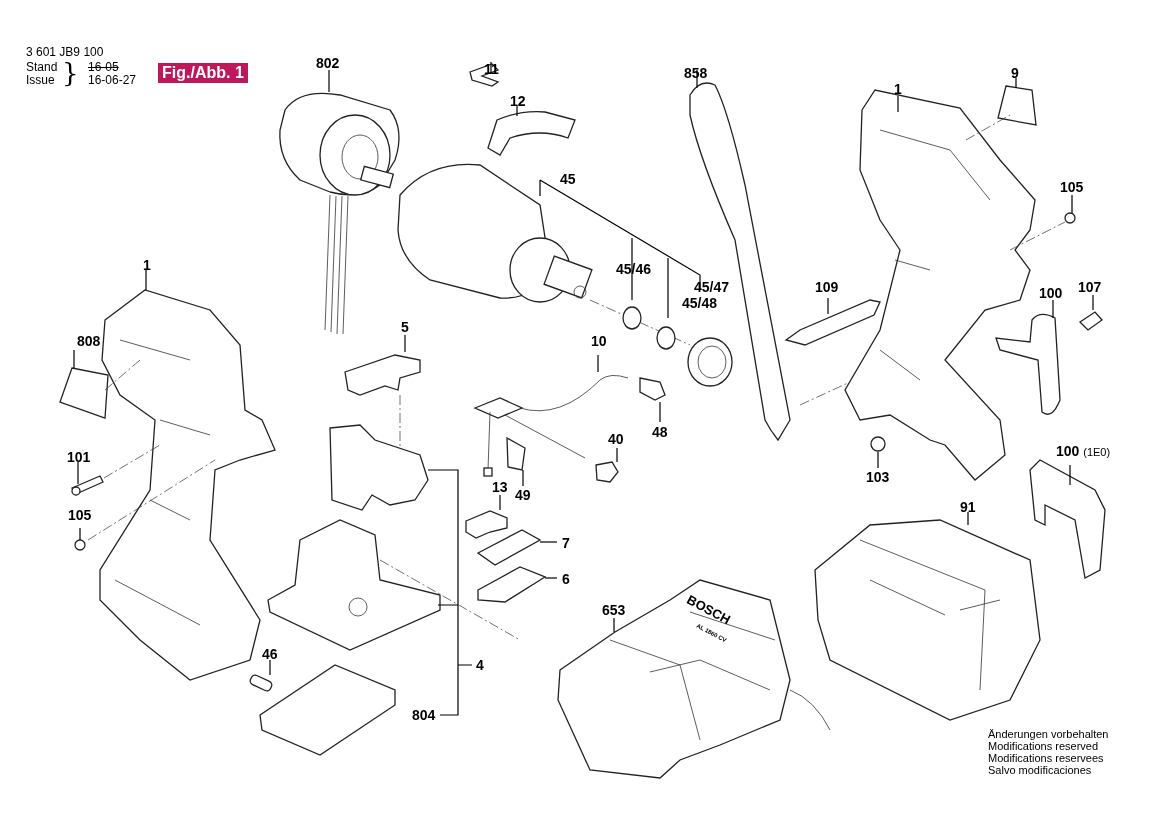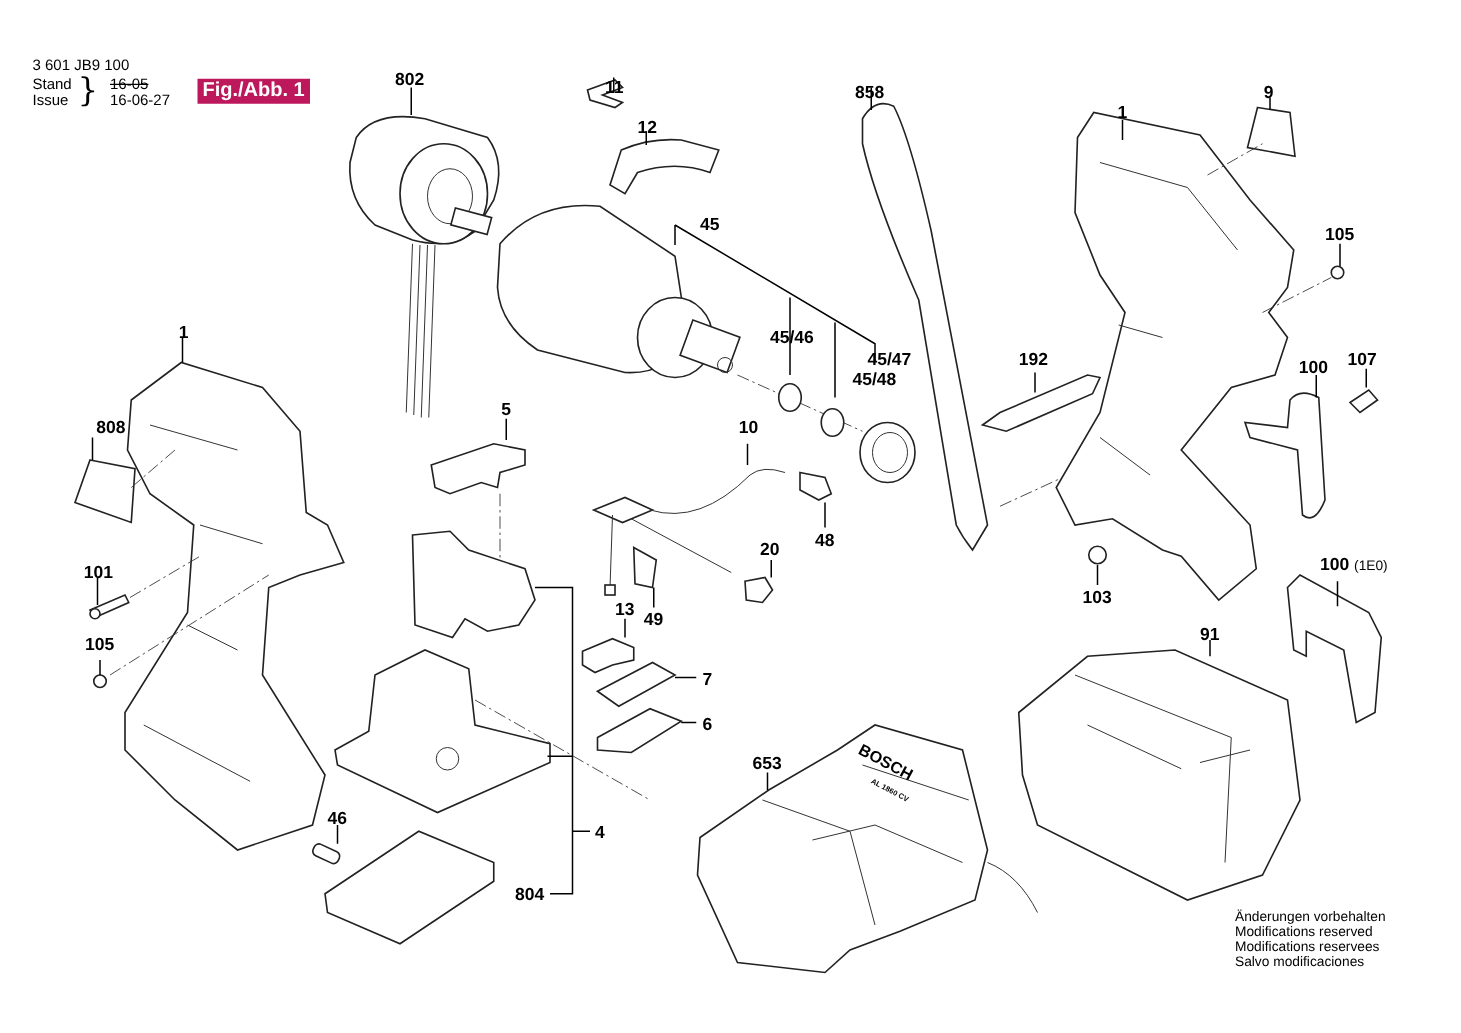--- a/index.html
+++ b/index.html
@@ -166,32 +166,32 @@
 <div class="lbl" style="left:484px;top:62px;">11</div>
 <div class="lbl" style="left:510px;top:94px;">12</div>
 <div class="lbl" style="left:684px;top:66px;">858</div>
 <div class="lbl" style="left:894px;top:82px;">1</div>
 <div class="lbl" style="left:1011px;top:66px;">9</div>
 <div class="lbl" style="left:560px;top:172px;">45</div>
 <div class="lbl" style="left:616px;top:262px;">45/46</div>
 <div class="lbl" style="left:646px;top:280px;margin-left:48px;">45/47</div>
 <div class="lbl" style="left:682px;top:296px;">45/48</div>
 <div class="lbl" style="left:1060px;top:180px;">105</div>
-<div class="lbl" style="left:815px;top:280px;">192</div>
+<div class="lbl" style="left:815px;top:280px;">109</div>
 <div class="lbl" style="left:1078px;top:280px;text-align:center;">107</div>
 <div class="lbl" style="left:1039px;top:286px;">100</div>
 <div class="lbl" style="left:1056px;top:444px;"><span>100</span> <span class="sub">(1E0)</span></div>
 <div class="lbl" style="left:143px;top:258px;">1</div>
 <div class="lbl" style="left:61px;top:334px;padding-left:16px;">808</div>
 <div class="lbl" style="left:67px;top:450px;">101</div>
 <div class="lbl" style="left:68px;top:508px;">105</div>
 <div class="lbl" style="left:401px;top:320px;">5</div>
 <div class="lbl" style="left:591px;top:334px;">10</div>
 <div class="lbl" style="left:652px;top:425px;">48</div>
-<div class="lbl" style="left:608px;top:432px;">20</div>
+<div class="lbl" style="left:608px;top:432px;">40</div>
 <div class="lbl" style="left:515px;top:488px;">49</div>
 <div class="lbl" style="left:492px;top:480px;">13</div>
 <div class="lbl" style="left:562px;top:536px;">7</div>
 <div class="lbl" style="left:562px;top:572px;">6</div>
 <div class="lbl" style="left:476px;top:658px;">4</div>
 <div class="lbl" style="left:262px;top:647px;">46</div>
 <div class="lbl" style="left:412px;top:708px;">804</div>
 <div class="lbl" style="left:602px;top:603px;">653</div>
 <div class="lbl" style="left:960px;top:500px;">91</div>
 <div class="lbl" style="left:866px;top:470px;">103</div>

